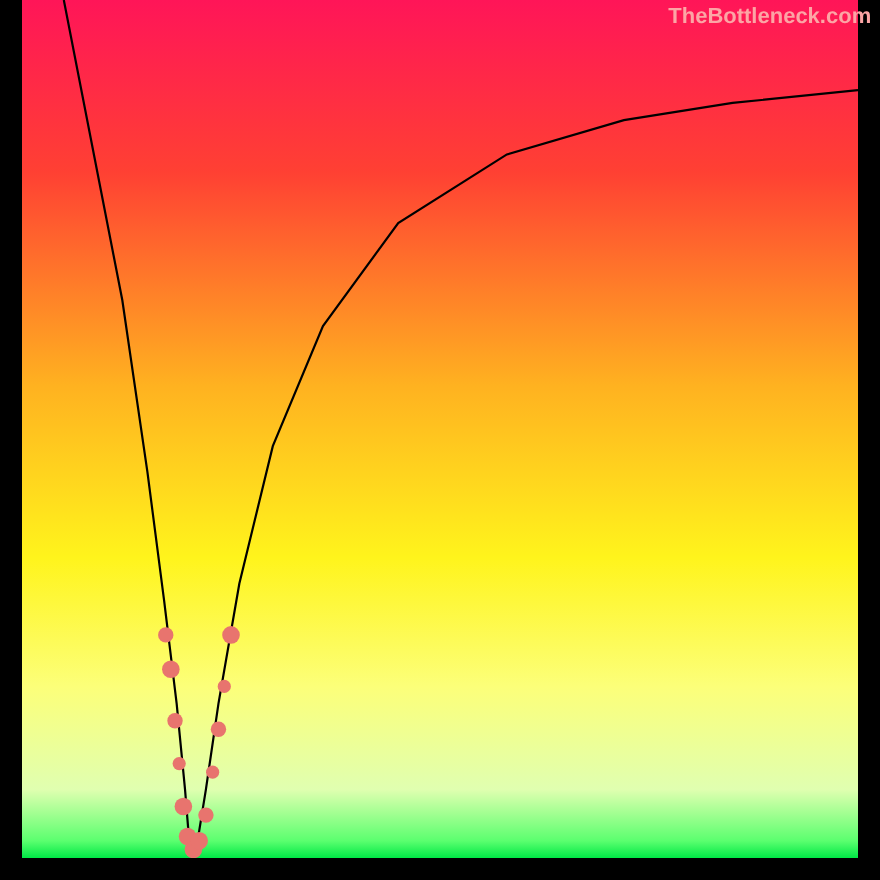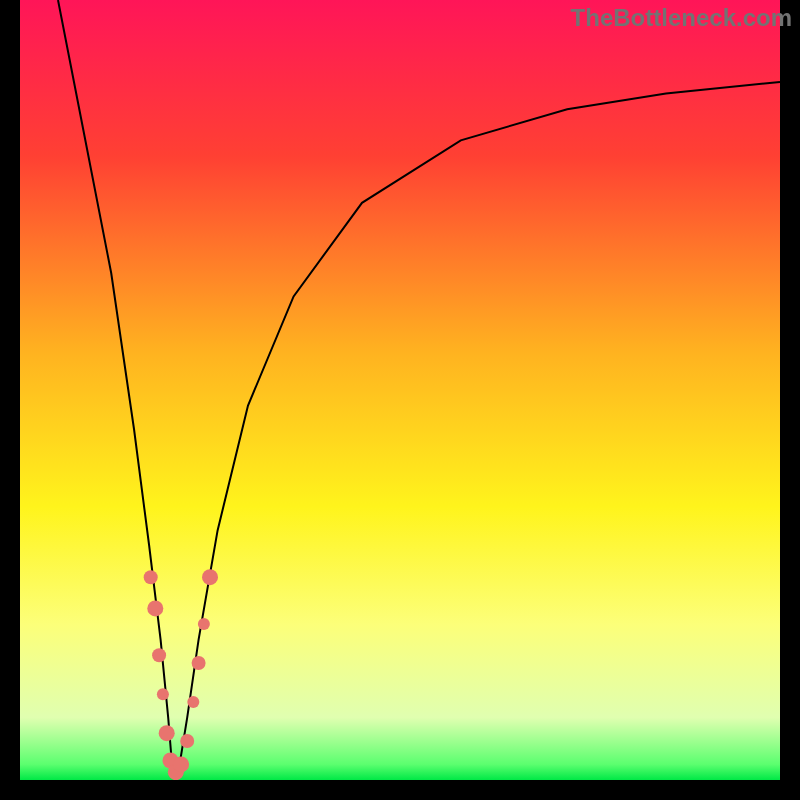--- a/index.html
+++ b/index.html
@@ -28,22 +28,22 @@
       position: absolute;
       left: 0;
       top: 0;
       width: 100%;
       height: 100%;
     }
     .watermark {
       position: absolute;
       top: 4px;
       right: 8px;
-      color: #737373;
-      font-size: 24px;
+      color: #fca5a5;
+      font-size: 20px;
       font-weight: bold;
       z-index: 10;
     }
     .curve-svg {
       position: absolute;
       left: 0;
       top: 0;
       width: 100%;
       height: 100%;
       z-index: 5;

